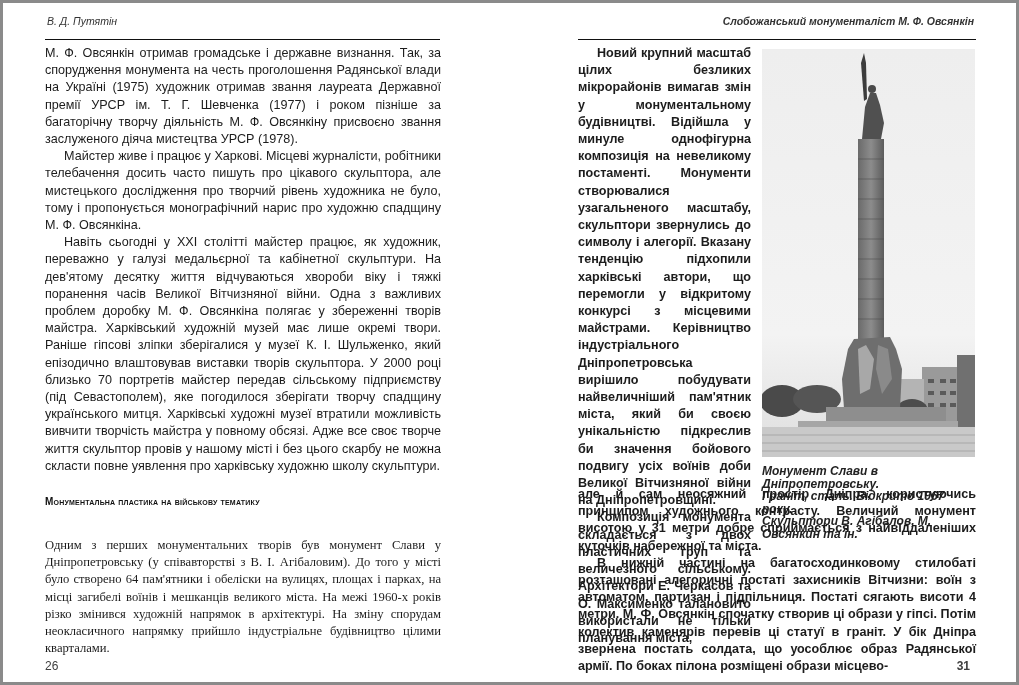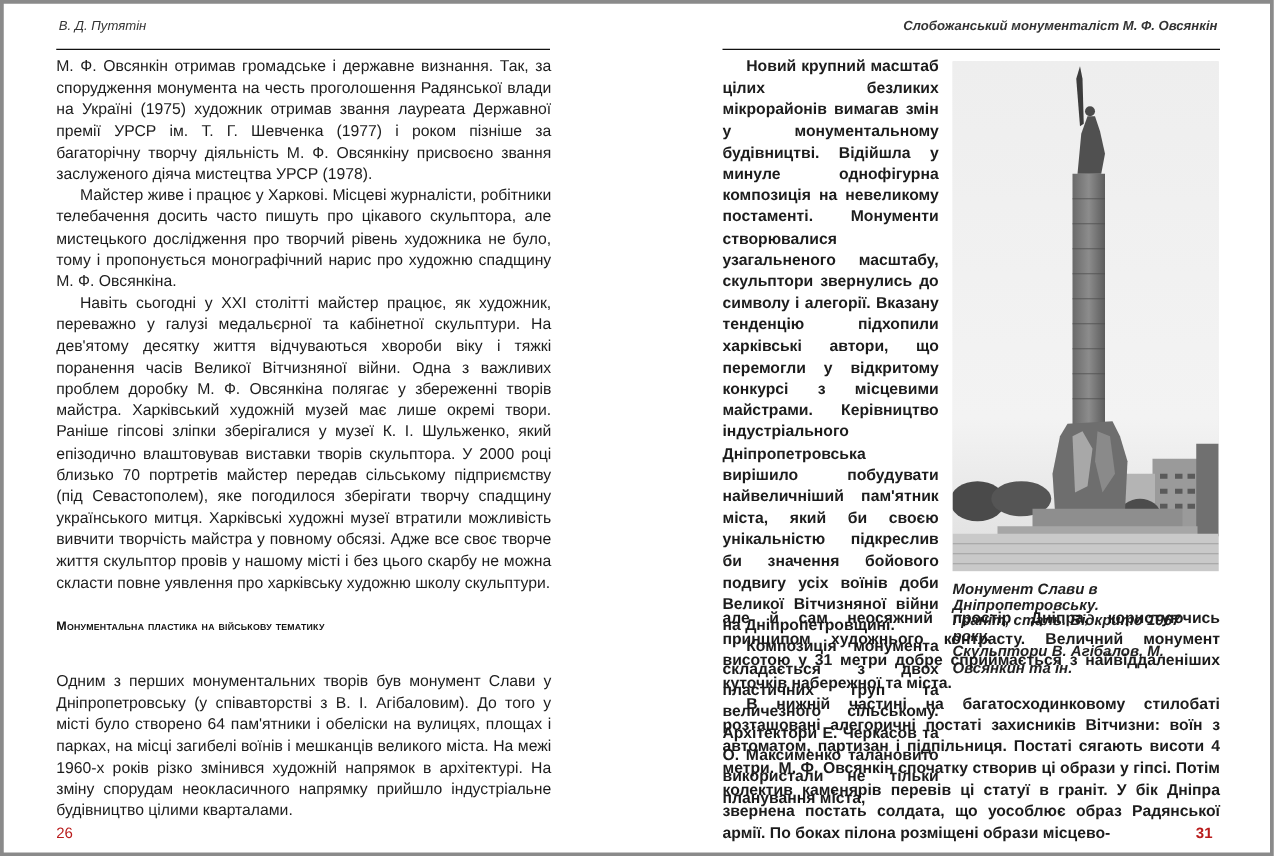--- a/index.html
+++ b/index.html
@@ -32,23 +32,23 @@
   }
   .text p { margin:0; }
   .indent { text-indent:19px; }
 
   .page-left .body1 { position:absolute; left:42px; top:42px; width:396px; }
   .section-title {
     position:absolute; left:42px; top:493px; width:396px;
     font-size:10px; font-weight:bold; letter-spacing:0.2px; color:#111;
     font-variant:small-caps;
   }
-  .page-left .body2 { position:absolute; left:42px; top:534px; width:396px; }
+  .page-left .body2 { position:absolute; left:42px; top:534px; width:396px;font-family:Liberation Serif, serif; }
 
-  .page-number { position:absolute; top:656px; font-size:12px; color:#b91c1c; }
+  .page-number { position:absolute; top:656px; font-size:12px; color:#404040; }
   .page-left .page-number { left:42px; }
   .page-right .page-number { right:46px; }
 
   .page-right .col { position:absolute; left:68px; top:42px; width:173px; }
   .figure { position:absolute; left:252px; top:46px; width:213px; }
   .photo {
     width:213px; height:408px; position:relative; overflow:hidden;
     background:linear-gradient(#e9e9e9, #f1f1f1 60%, #dcdcdc);
   }
   .photo svg { display:block; }

